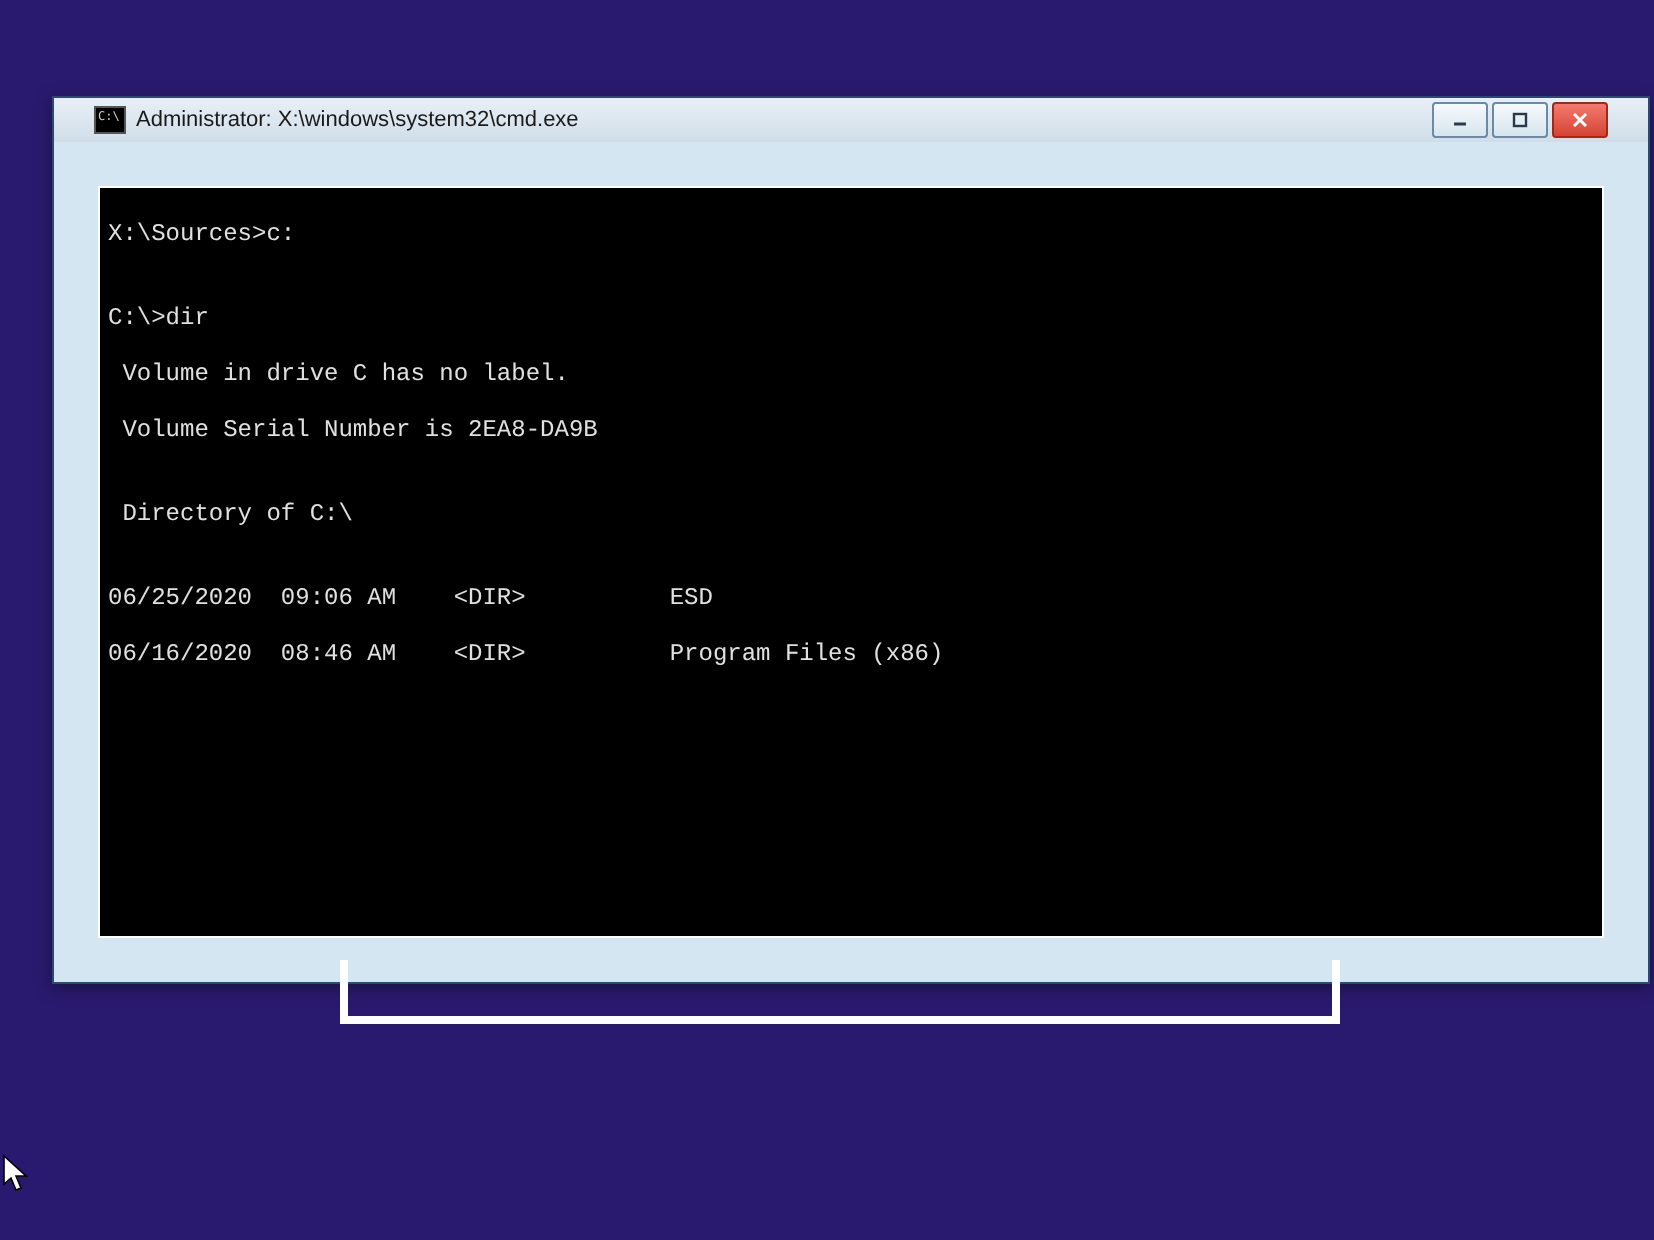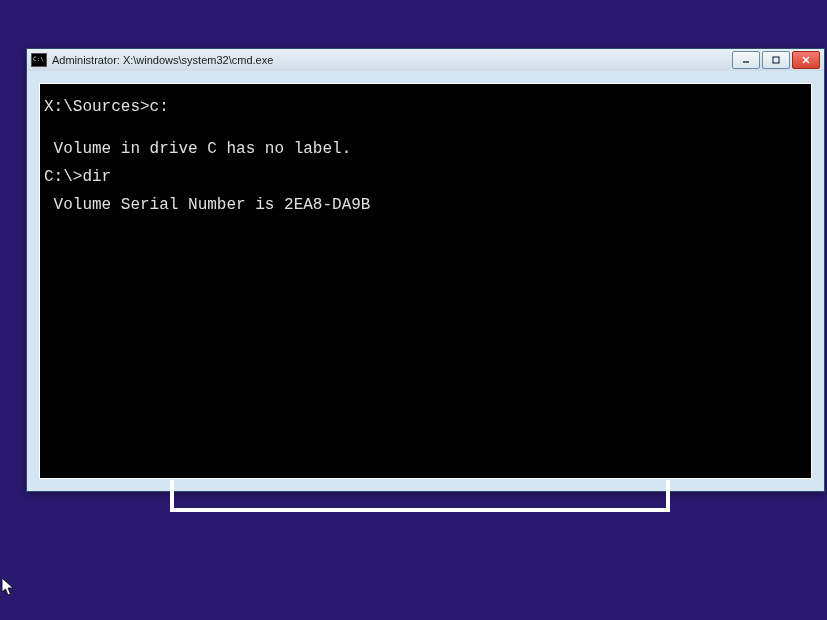--- a/index.html
+++ b/index.html
@@ -22,21 +22,21 @@
     border: 1px solid #2b4a6f;
     box-shadow: 0 2px 8px rgba(0,0,0,0.4);
     display: flex;
     flex-direction: column;
   }
   .titlebar {
     height: 22px;
     background: linear-gradient(#e8f0f6, #d0dde8);
     display: flex;
     align-items: center;
-    padding: 0 4px;
+    padding: 0 20px;
     font-size: 11px;
     color: #1a1a1a;
   }
   .titlebar-icon {
     width: 14px;
     height: 12px;
     margin-right: 5px;
     display: inline-block;
     background: #000;
     border: 1px solid #555;
@@ -74,26 +74,26 @@
     cursor: pointer;
   }
   .win-btn.close {
     background: linear-gradient(#f37a6f, #d64432);
     border-color: #a02a1a;
     color: #fff;
   }
   .win-btn svg { display: block; }
   .console {
     flex: 1;
-    margin: 12px;
+    margin: 22px;
     background: #000;
     border: 1px solid #fff;
     padding: 2px 4px;
     font-family: Consolas, 'Courier New', monospace;
-    font-size: 16px;
+    font-size: 12px;
     line-height: 14px;
     color: #e0e0e0;
     white-space: pre;
     overflow: hidden;
     position: relative;
   }
   .console .line { white-space: pre; }
   .decor-bracket {
     position: absolute;
     left: 170px;
@@ -134,25 +134,28 @@
         <svg width="10" height="10">
             <line x1="2" y1="2" x2="8" y2="8" stroke="#fff" stroke-width="1.5"></line>
             <line x1="8" y1="2" x2="2" y2="8" stroke="#fff" stroke-width="1.5"></line>
           </svg>
       </div>
     </div>
   </div>
   <div class="console">
 <div class="line">X:\Sources&gt;c:</div>
 <div class="line"></div>
+<div class="line">C:\&gt;dir</div>
 <div class="line"> Volume in drive C has no label.</div>
-<div class="line">C:\&gt;dir</div>
 <div class="line"> Volume Serial Number is 2EA8-DA9B</div>
 <div class="line"></div>
+<div class="line"> Directory of C:\</div>
 <div class="line"></div>
+<div class="line">06/25/2020  09:06 AM    &lt;DIR&gt;          ESD</div>
+<div class="line">06/16/2020  08:46 AM    &lt;DIR&gt;          Program Files (x86)</div>
 
 
 <div class="line"></div>
 
 <div class="line"></div>
 
 <div class="line"></div>
 
 <div class="line"></div>
 

